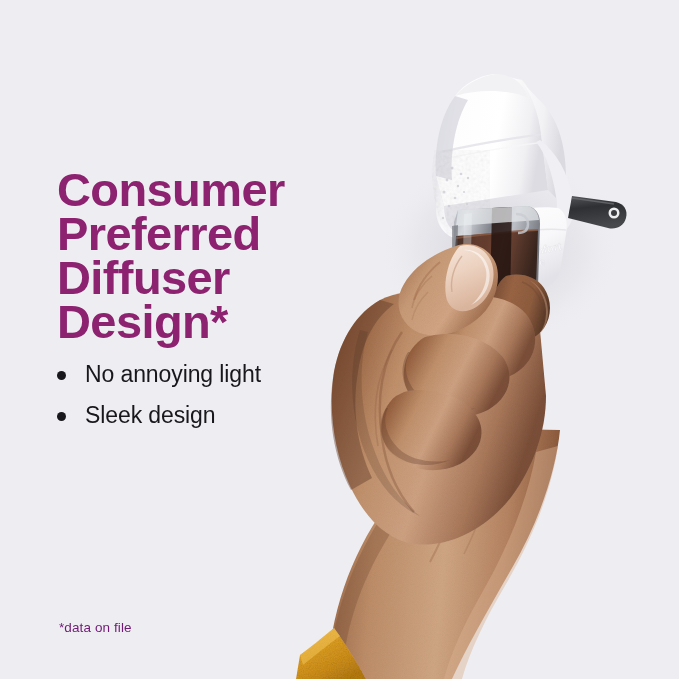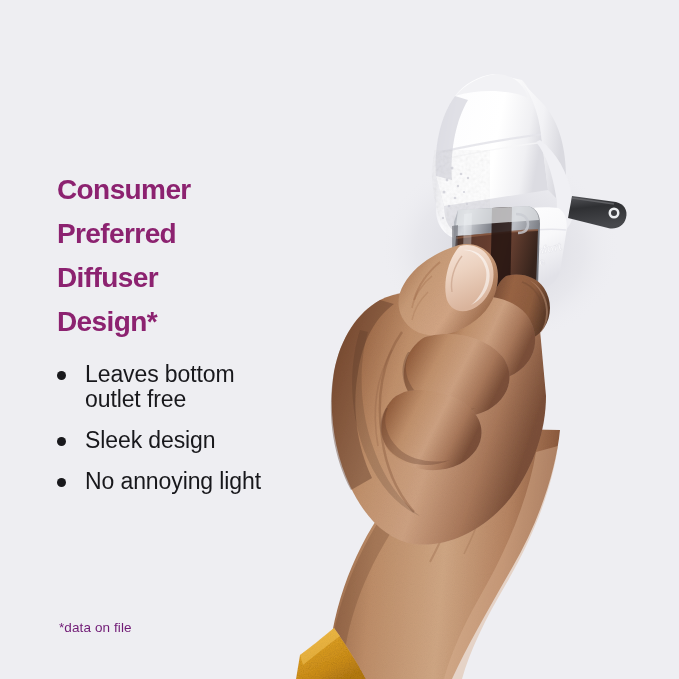--- a/index.html
+++ b/index.html
@@ -14,21 +14,21 @@
     width:679px;height:679px;
     background:#eeeef2;
     overflow:hidden;
   }
 
   
   .headline{
     position:absolute;
     left:57px; top:168px;
     width:300px;
-    font-size:28px;
+    font-size:47px;
     line-height:44px;
     font-weight:700;
     letter-spacing:-0.6px;
     color:#8c2270;
     white-space:pre-line;
   }
   .bullets{
     position:absolute;
     left:57px; top:362px;
     width:300px;
@@ -419,28 +419,23 @@
   </svg>
 
   <div class="headline">Consumer
 Preferred
 Diffuser
 Design*</div>
 
   <div class="bullets">
     <div class="bullet-row">
       <span class="bullet-dot"></span>
-      <span class="bullet-text">Leaves bottom
-outlet free</span>
+      <span class="bullet-text">No annoying light</span>
     </div>
     <div class="bullet-row">
       <span class="bullet-dot"></span>
       <span class="bullet-text">Sleek design</span>
     </div>
-    <div class="bullet-row">
-      <span class="bullet-dot"></span>
-      <span class="bullet-text">No annoying light</span>
-    </div>
   </div>
 
   <div class="footnote">*data on file</div>
 
 </div>
 
 </body></html>

